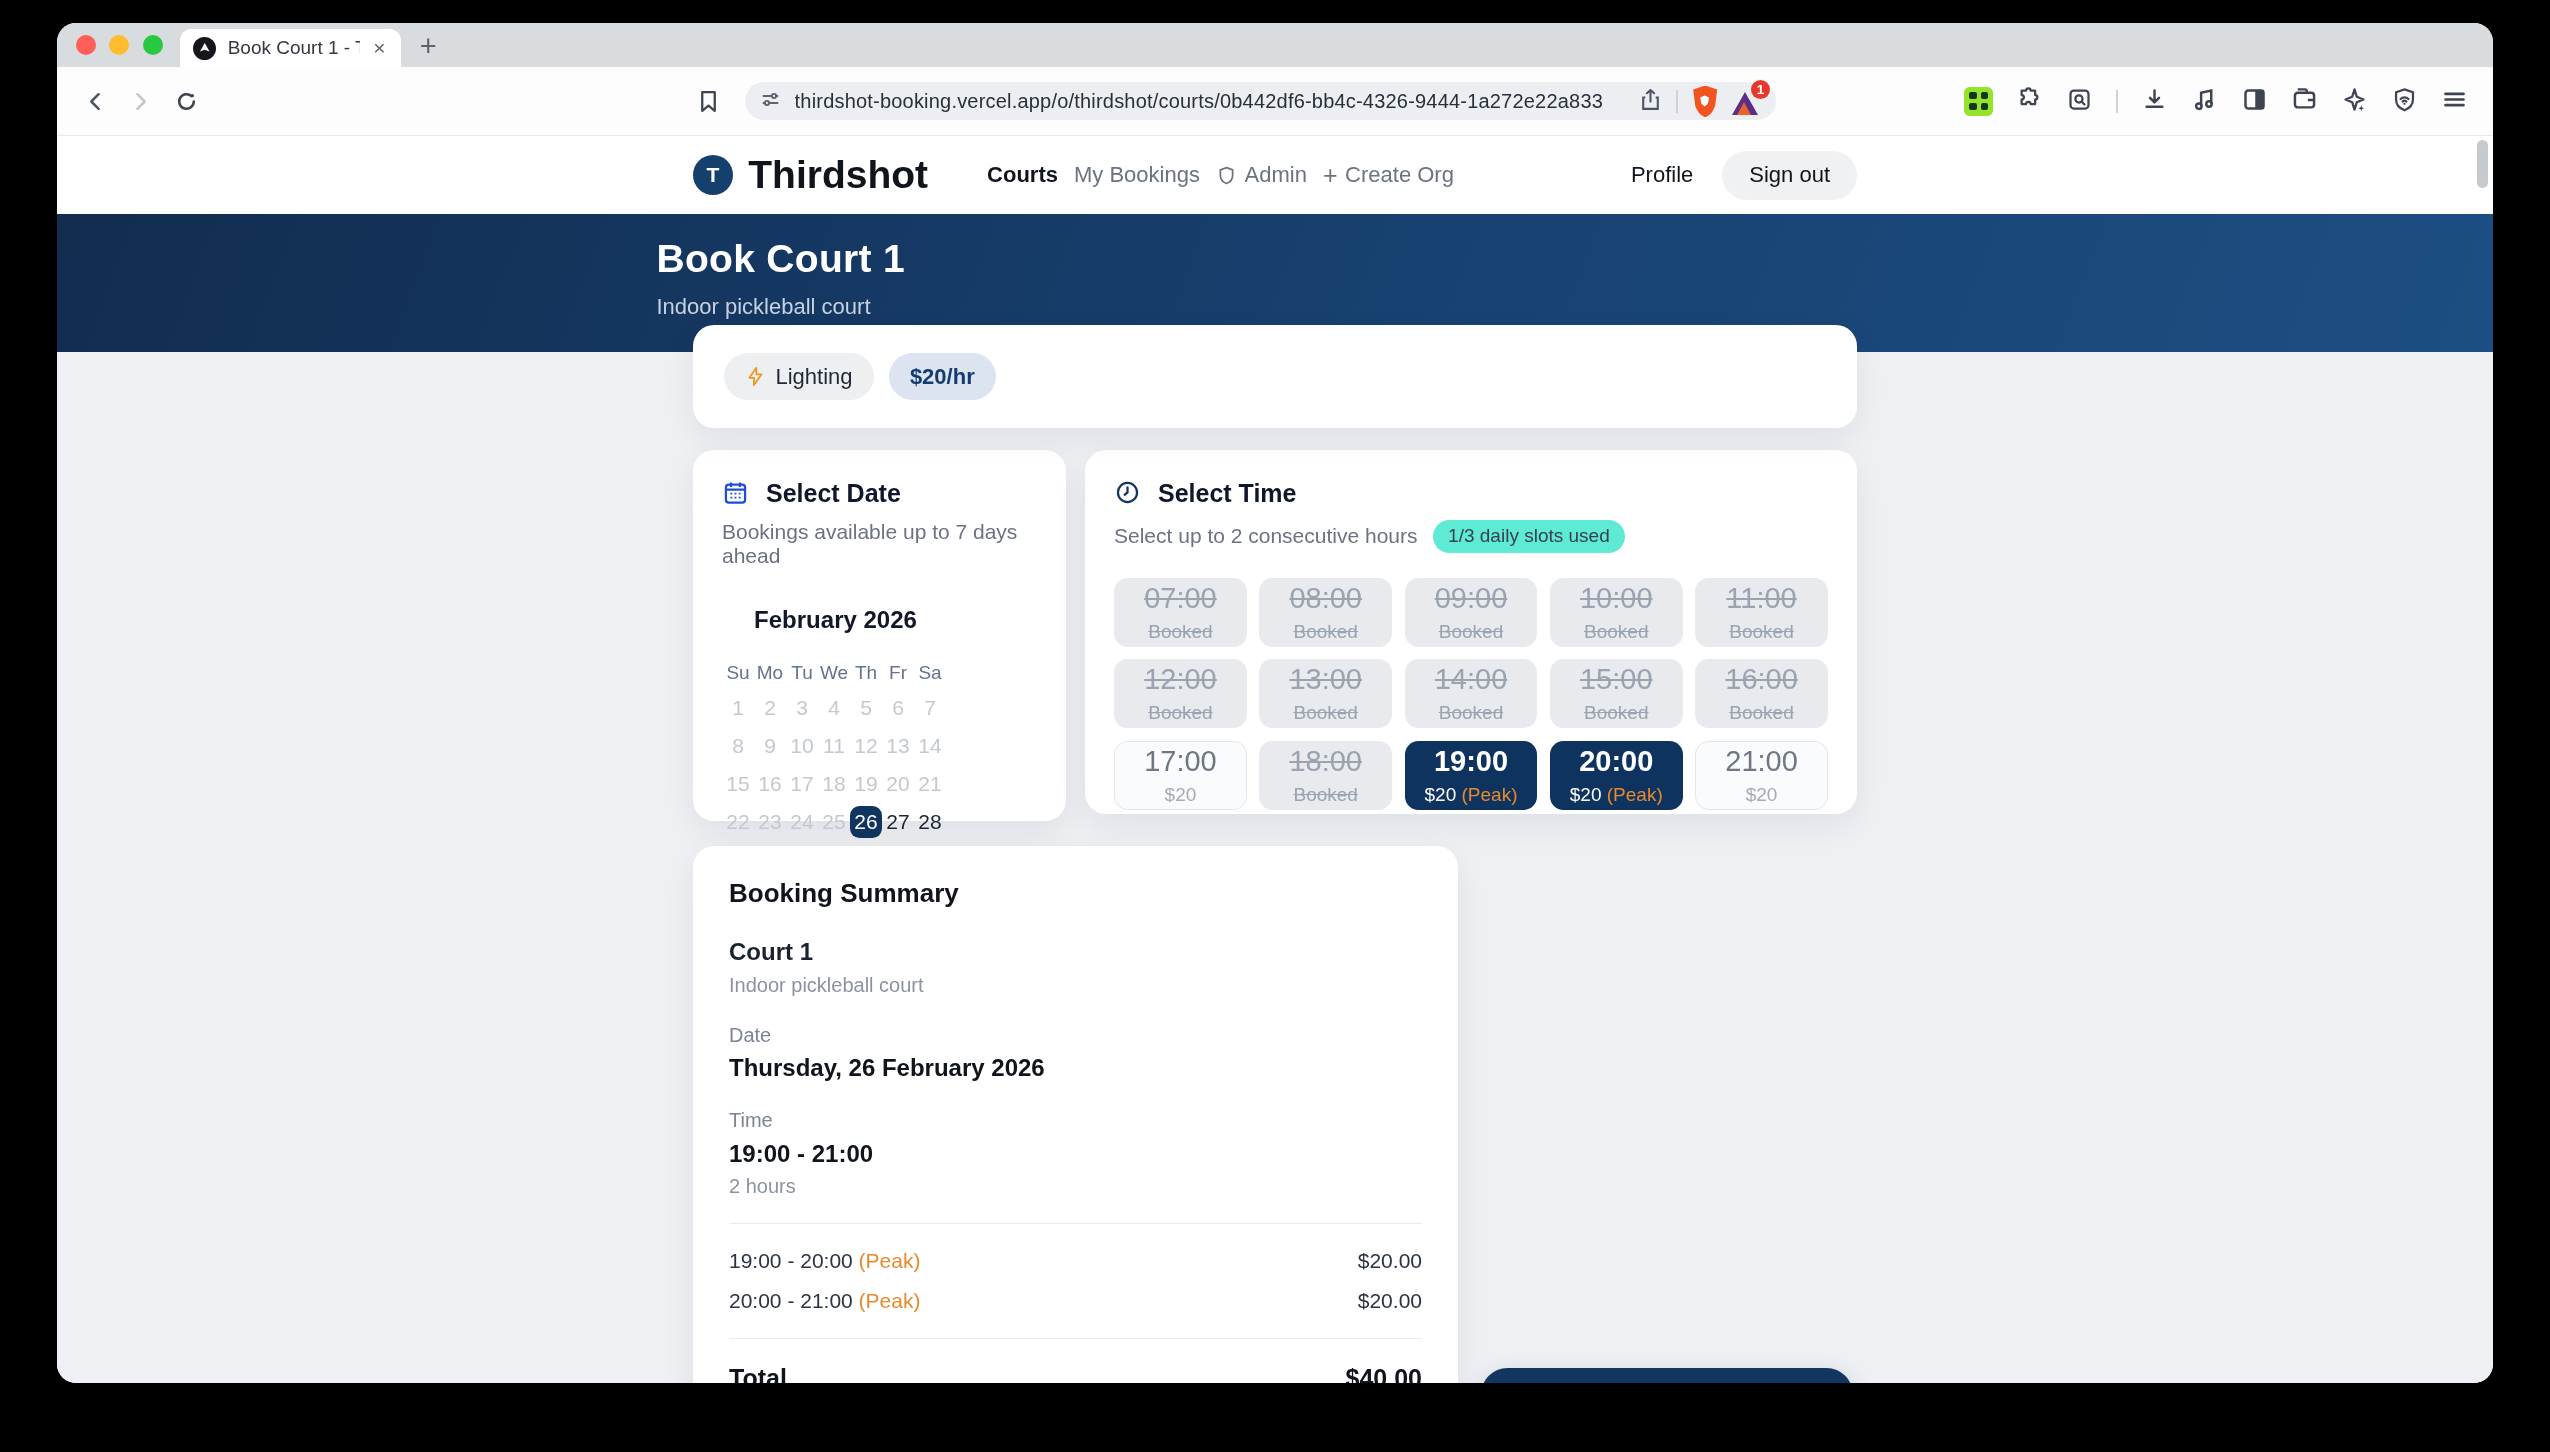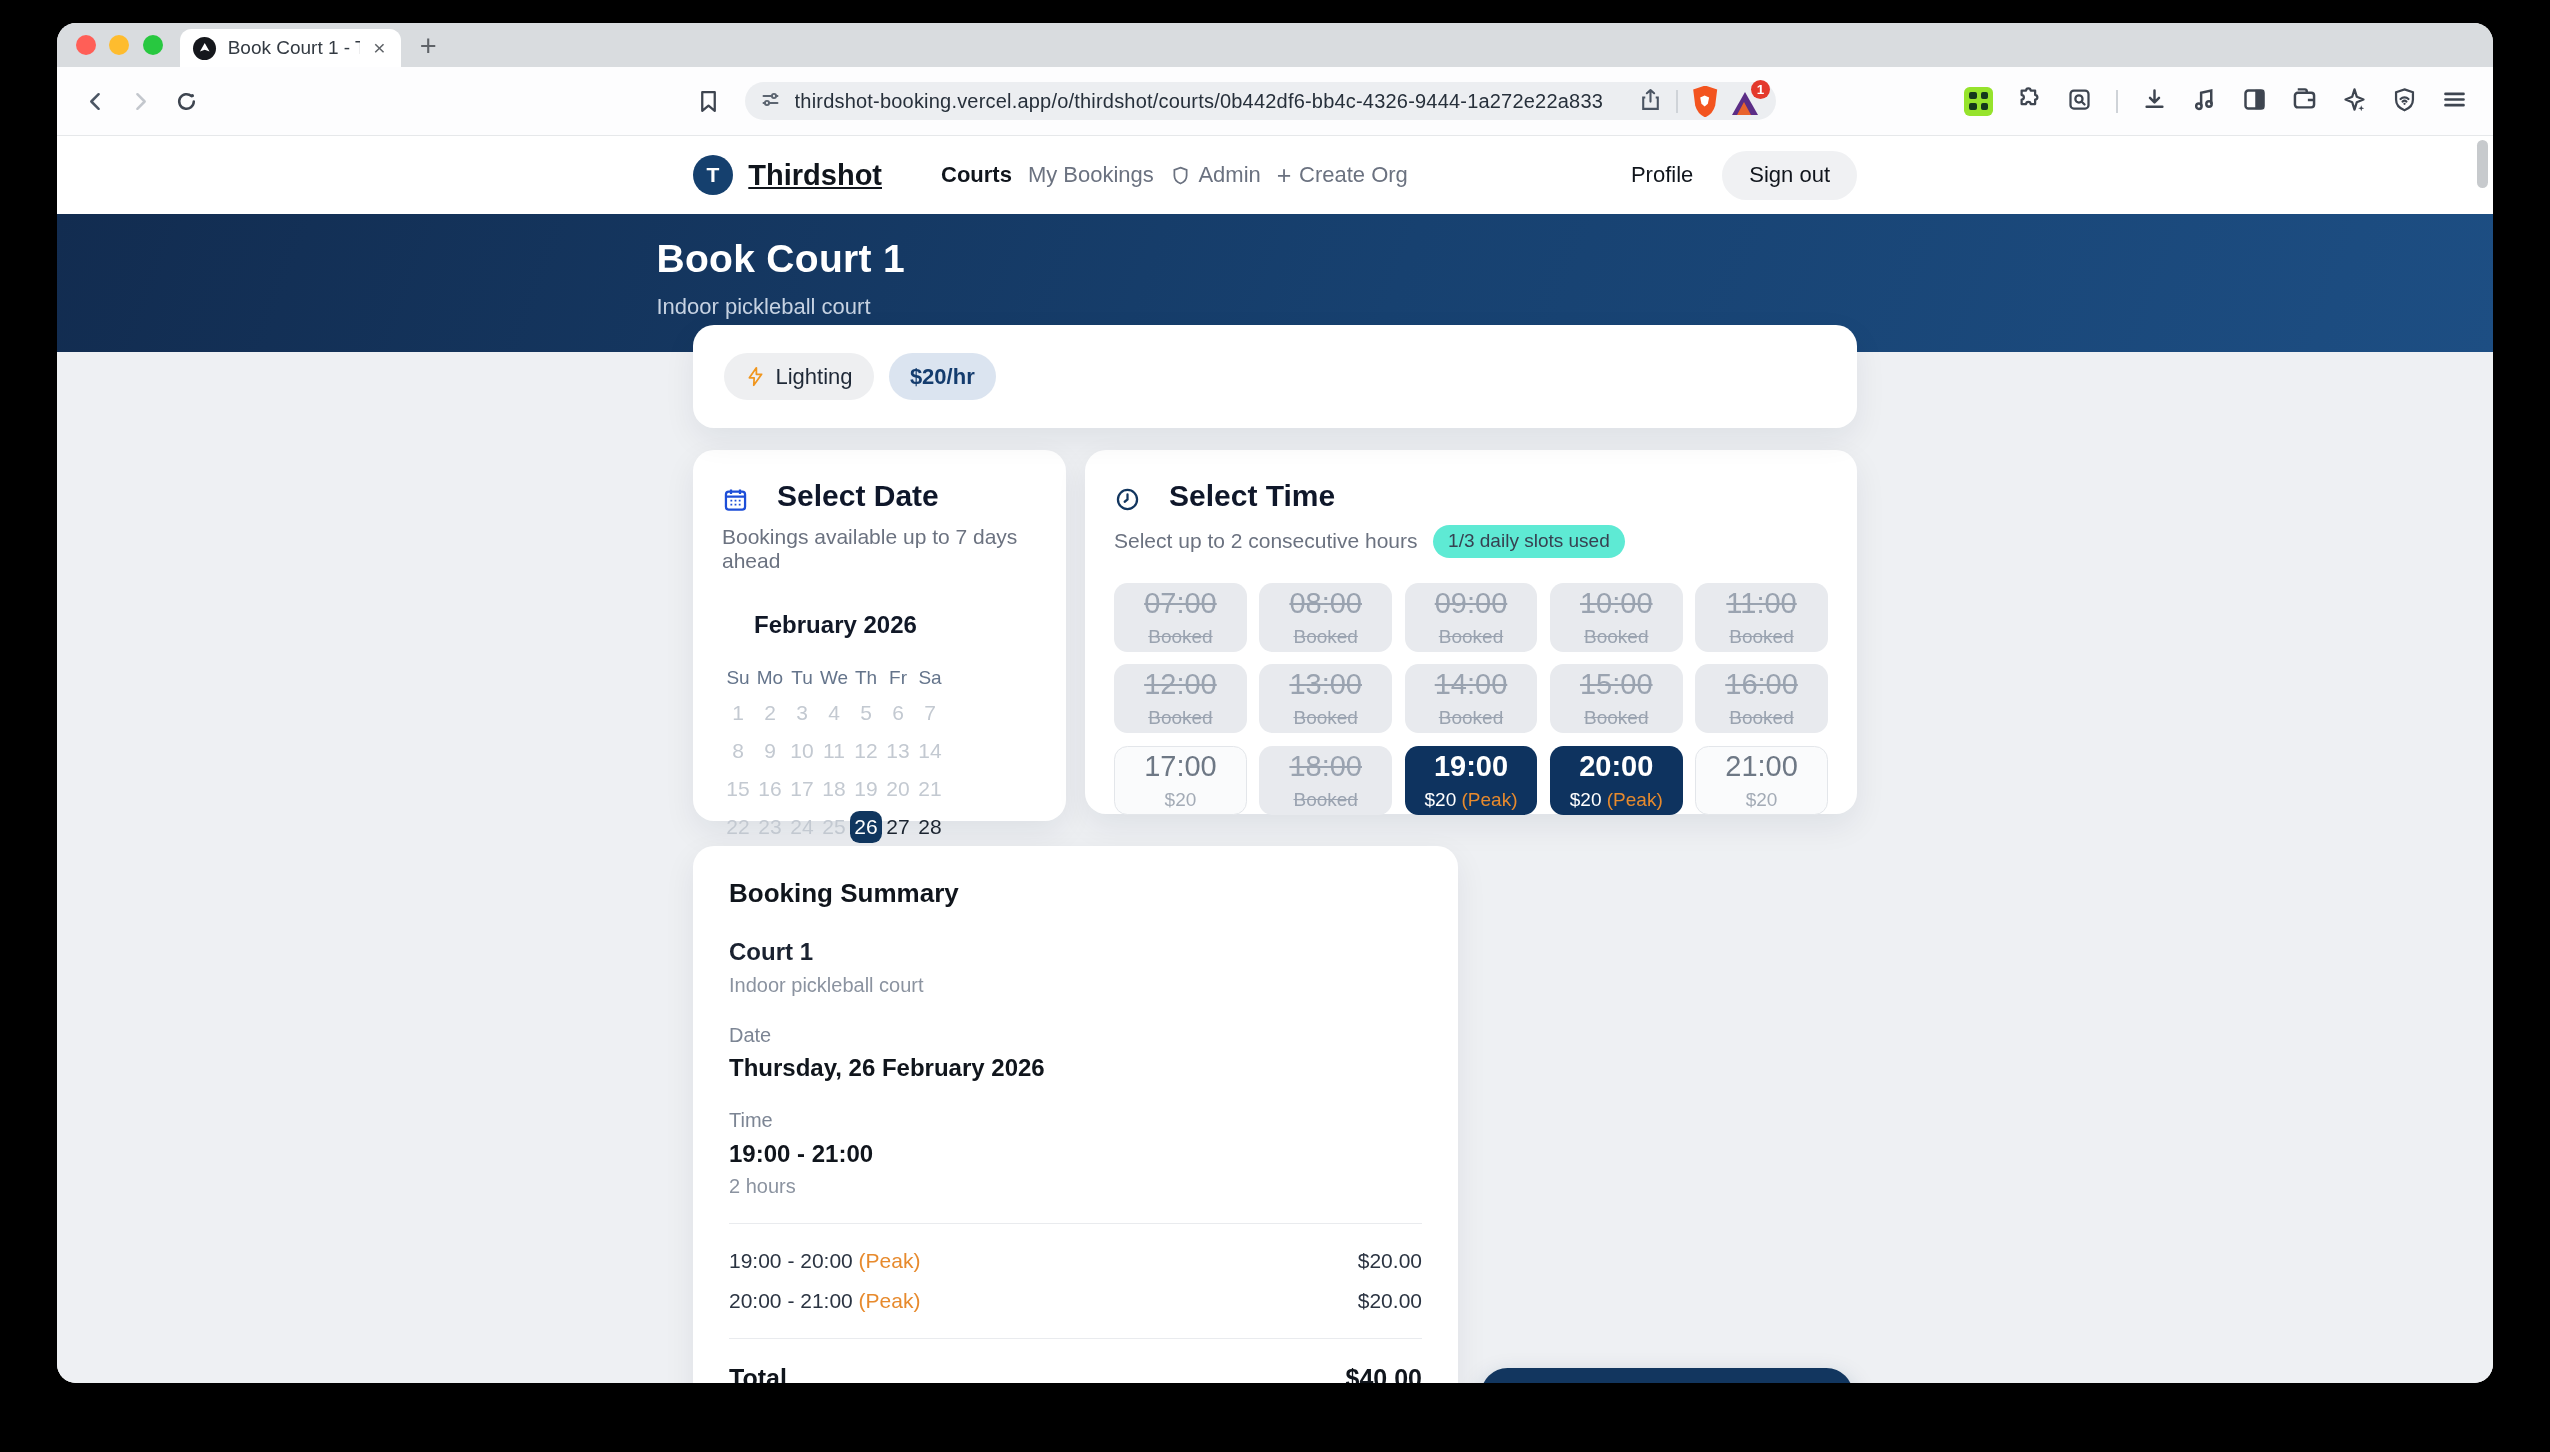--- a/index.html
+++ b/index.html
@@ -38,21 +38,21 @@
   .ext-green { width:29px; height:29px; background:#96e32c; border-radius:5.7px; display:grid; grid-template-columns:repeat(2,7.6px); gap:3.8px; place-content:center; }
   .ext-green i { width:7.6px; height:7.6px; background:#15381c; border-radius:1.9px; display:block; }
 
   
   .page { flex:1; display:flex; flex-direction:column; background:#eef0f3; overflow:hidden; position:relative; }
   .container { width:1164px; margin:0 auto; }
 
   .site-nav { background:#fff; height:78px; flex-shrink:0; }
   .site-nav .container { height:100%; display:flex; align-items:center; }
   .logo-circle { width:40px; height:40px; border-radius:50%; background:#15406e; color:#fff; font-weight:bold; font-size:21px; display:flex; align-items:center; justify-content:center; }
-  .brand { font-size:29px; font-weight:bold; color:#10151c; margin-left:15.3px;text-decoration:underline; }
+  .brand { font-size:39px; font-weight:bold; color:#10151c; margin-left:15.3px; }
   .nav-links { display:flex; align-items:center; gap:16px; margin-left:59px; }
   .nav-item { font-size:22px; color:#6b7280; display:flex; align-items:center; gap:7.6px; }
   .nav-item.active { color:#10151c; font-weight:bold; }
   .nav-item svg { width:21px; height:21px; }
   .nav-item .plus { font-size:25px; line-height:1; }
   .nav-right { margin-left:auto; display:flex; align-items:center; gap:29px; }
   .profile-link { font-size:22px; color:#10151c; }
   .signout-btn { font-size:22px; color:#10151c; background:#f0f1f3; border:none; border-radius:954px; padding:11.5px 27px; }
 
   .hero { height:138px; background:linear-gradient(110deg,#122c50 0%,#174170 55%,#1d4e83 100%); flex-shrink:0; }
@@ -62,21 +62,21 @@
 
   .card { background:#fff; border-radius:21px; box-shadow:0 11.5px 32px rgba(15,30,60,.07); }
 
   .badges-card { height:103px; margin-top:-27px; position:relative; z-index:2; display:flex; align-items:center; padding:0 31px; gap:15.3px; }
   .pill { display:flex; align-items:center; gap:9.5px; border-radius:954px; padding:10.5px 21px; font-size:22px; }
   .pill.lighting { background:#eeeff1; color:#1f2937; }
   .pill.lighting svg { width:21px; height:21px; }
   .pill.price { background:#dbe4f0; color:#143c6e; font-weight:bold; }
 
   .cards-row { display:flex; gap:19px; margin-top:22px; }
-  .card-title { display:flex; align-items:flex-end; gap:28px; font-size:30px; font-weight:bold; color:#0f172a; }
+  .card-title { display:flex; align-items:flex-start; gap:17px; font-size:25px; font-weight:bold; color:#0f172a; }
   .card-title svg { width:27px; height:27px; }
   .card-subtitle { font-size:21px; color:#6b7280; margin-top:11.5px; }
 
   .date-card { width:373px; padding:29px; height:371px; }
   .calendar { width:227px; margin-top:38px; }
   .cal-month { text-align:center; font-size:24px; font-weight:bold; color:#111827; margin-bottom:23px; }
   .cal-grid { display:grid; grid-template-columns:repeat(7,32px); }
   .cal-wd { font-size:19px; color:#64748b; text-align:center; height:32px; line-height:32px; }
   .cal-day { font-size:21px; height:38px; display:flex; align-items:center; justify-content:center; color:#1b2430; }
   .cal-day.disabled { color:#c3c9d1; }

